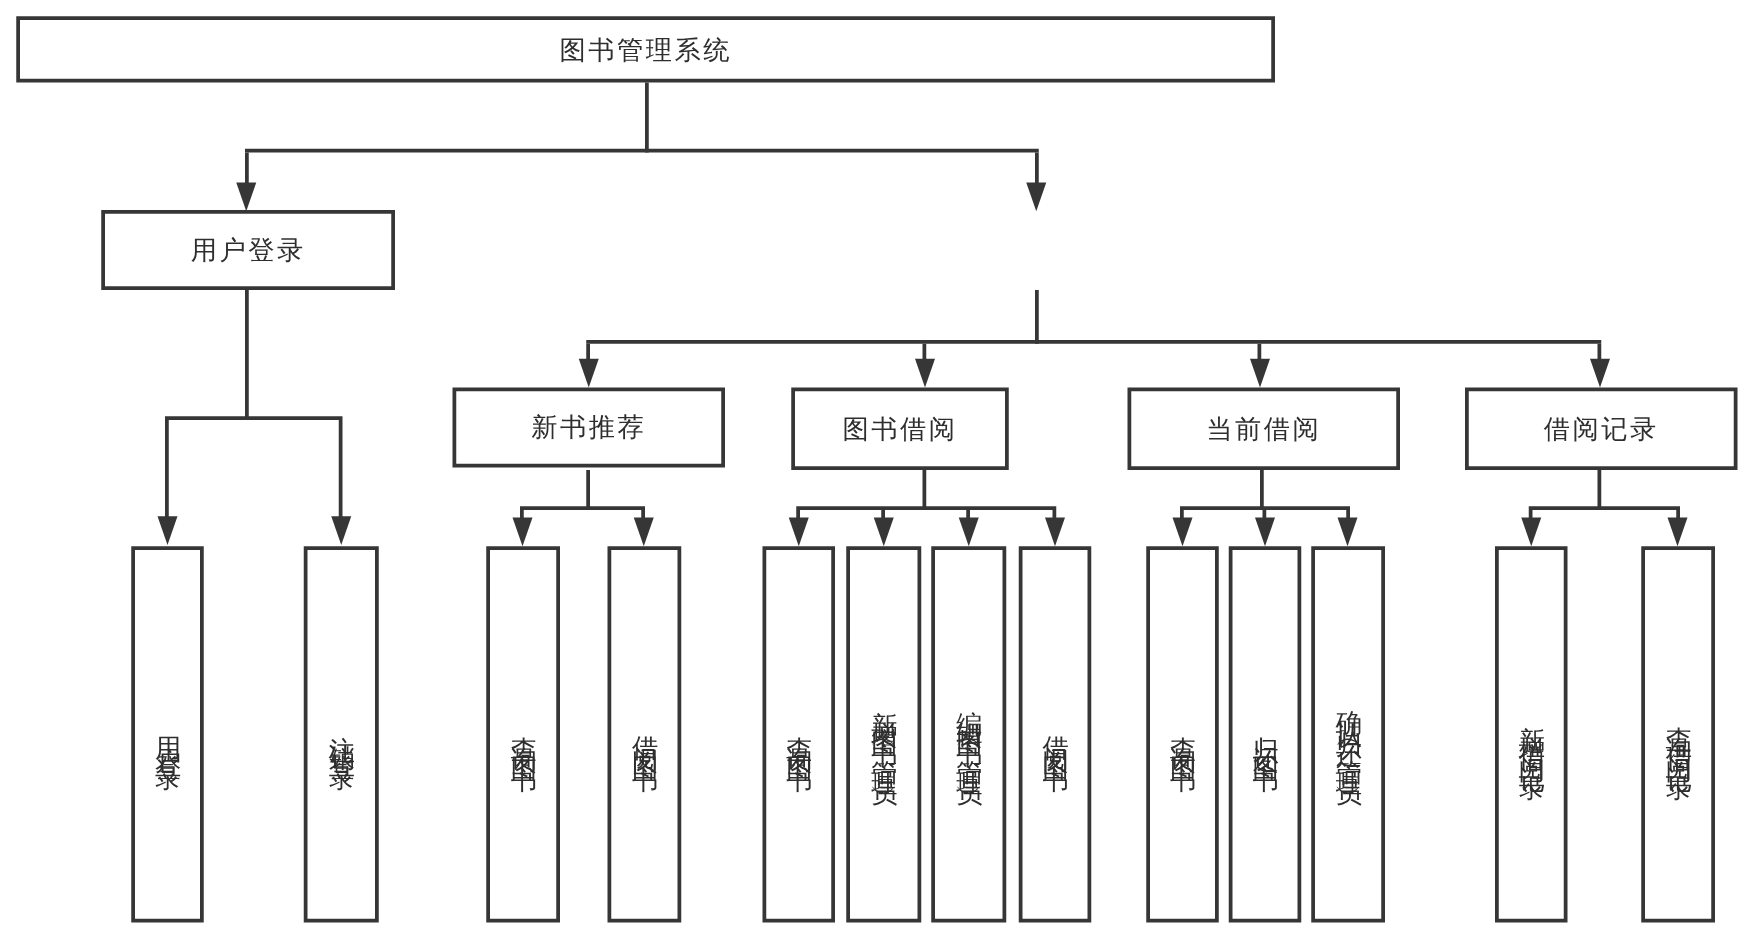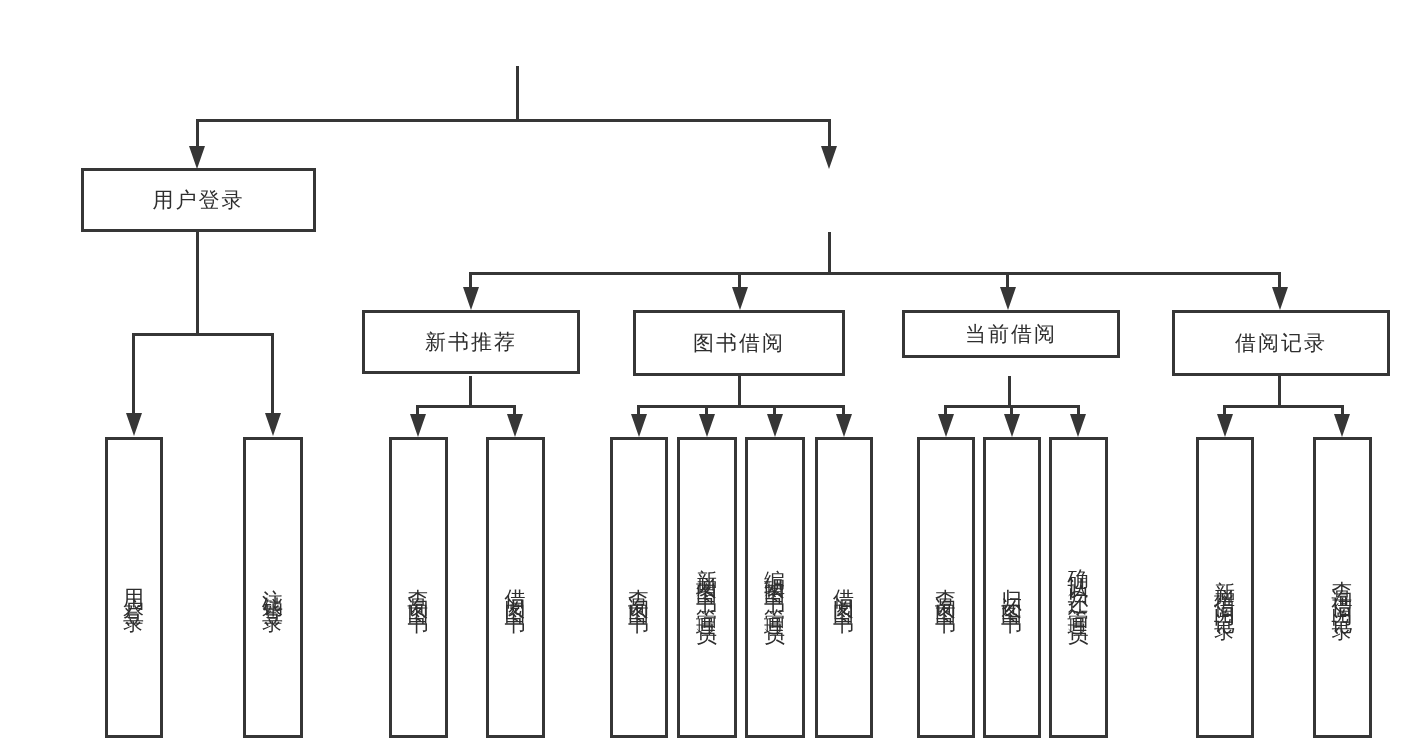--- a/index.html
+++ b/index.html
@@ -60,32 +60,35 @@
     letter-spacing:1px;
     z-index:10;
     white-space:nowrap;
   }
 </style>
 </head>
 <body>
 
 <div id="canvas">
 
+  <div class="node" style="left:13px;top:13px;width:1007px;height:53px;">
+    <span>图书管理系统</span>
+  </div>
 
   <div class="node" style="left:81px;top:168px;width:235px;height:64px;">
     <span>用户登录</span>
   </div>
 
   <div class="node" style="left:362px;top:310px;width:218px;height:64px;">
     <span>新书推荐</span>
   </div>
-  <div class="node" style="left:633px;top:310px;width:212px;height:66px;">
+  <div class="node" style="left:633px;top:310px;width:174px;height:66px;">
     <span>图书借阅</span>
   </div>
-  <div class="node" style="left:902px;top:310px;width:218px;height:48px;">
+  <div class="node" style="left:902px;top:310px;width:218px;height:66px;">
     <span>当前借阅</span>
   </div>
   <div class="node" style="left:1172px;top:310px;width:218px;height:66px;">
     <span>借阅记录</span>
   </div>
 
   <div class="leaf" style="left:105px;width:58px;">
     <span>用户登录</span>
   </div>
   <div class="leaf" style="left:243px;width:60px;">

